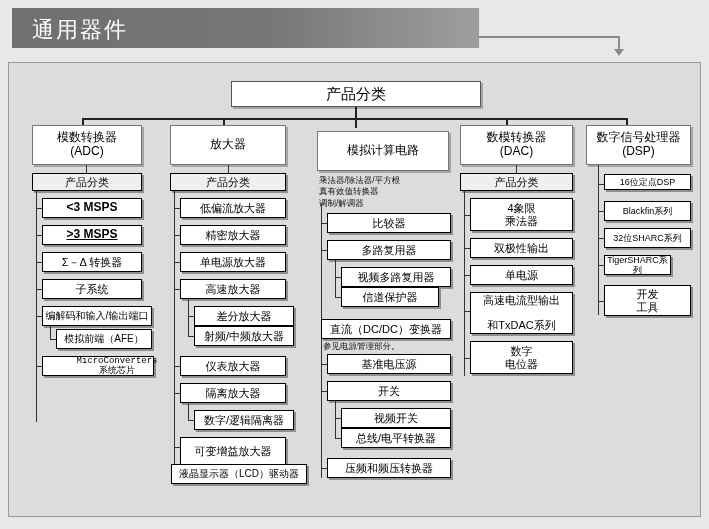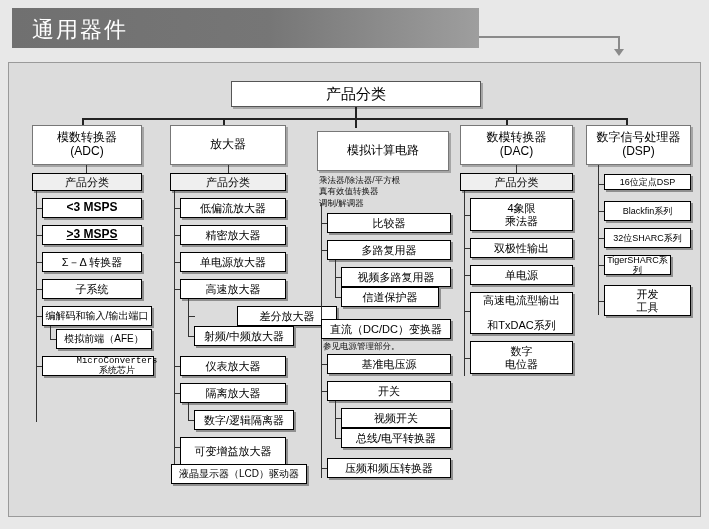--- a/index.html
+++ b/index.html
@@ -171,21 +171,21 @@
   <div class="box sub" style="left:171px; top:162px; width:106px; height:20px;">精密放大器</div>
 
   <div class="ln lnh" style="left:165px; top:199px; width:7px;"></div>
   <div class="box sub" style="left:171px; top:189px; width:106px; height:20px;">单电源放大器</div>
 
   <div class="ln lnh" style="left:165px; top:226px; width:7px;"></div>
   <div class="box sub" style="left:171px; top:216px; width:106px; height:20px;">高速放大器</div>
 
   <div class="ln lnv" style="left:179px; top:236px; height:37px;"></div>
   <div class="ln lnh" style="left:179px; top:253px; width:7px;"></div>
-  <div class="box sub" style="left:185px; top:243px; width:100px; height:20px;margin-left:43px;">差分放大器</div>
+  <div class="box sub" style="left:185px; top:243px; width:100px; height:20px;">差分放大器</div>
 
   <div class="ln lnh" style="left:179px; top:273px; width:7px;"></div>
   <div class="box sub" style="left:185px; top:263px; width:100px; height:20px;">射频/中频放大器</div>
 
   <div class="ln lnh" style="left:165px; top:303px; width:7px;"></div>
   <div class="box sub" style="left:171px; top:293px; width:106px; height:20px;">仪表放大器</div>
 
   <div class="ln lnh" style="left:165px; top:330px; width:7px;"></div>
   <div class="box sub" style="left:171px; top:320px; width:106px; height:20px;">隔离放大器</div>
 

